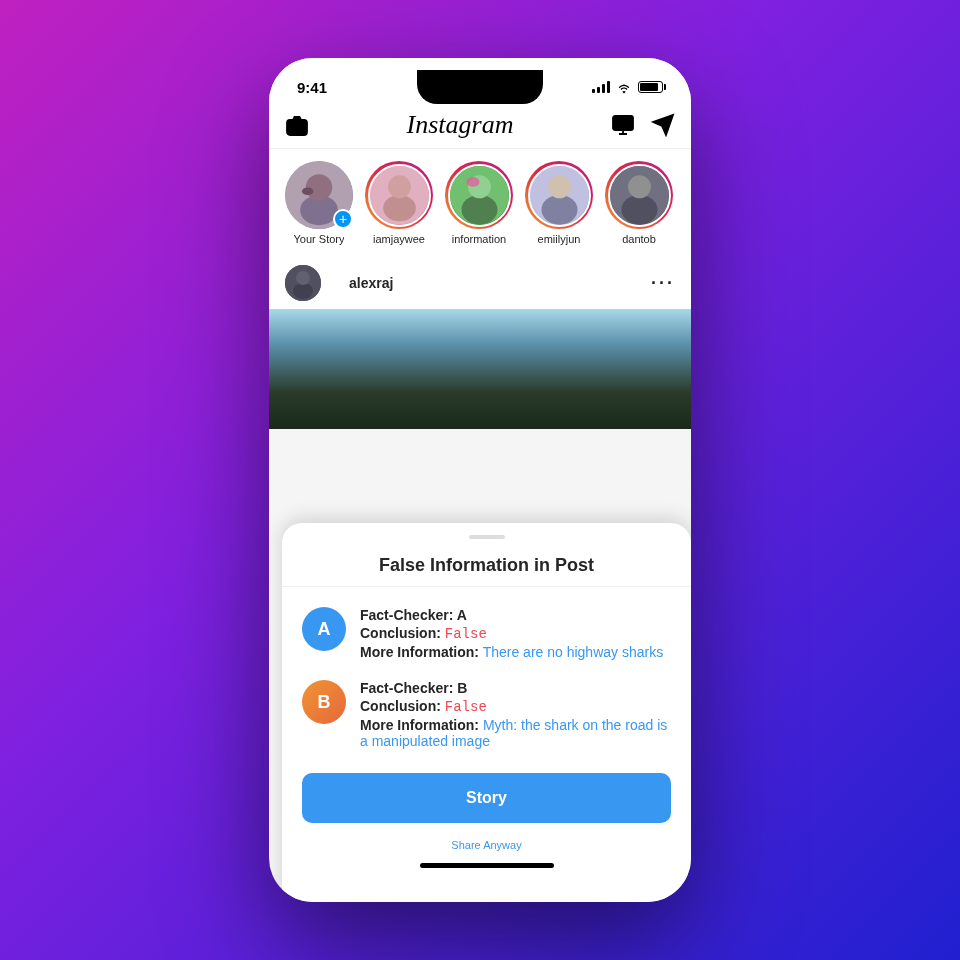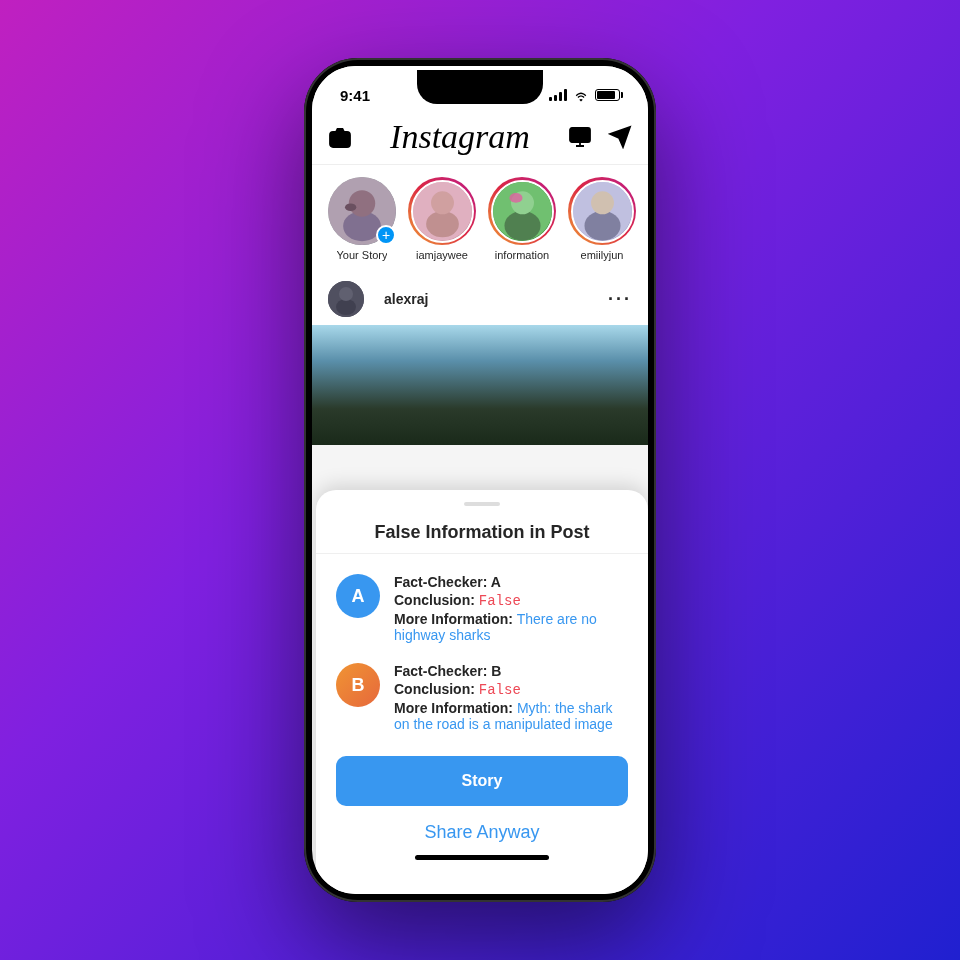--- a/index.html
+++ b/index.html
@@ -9,25 +9,25 @@
       height: 960px;
       background: linear-gradient(135deg, #c020c0 0%, #8020e0 40%, #2020d0 100%);
       display: flex;
       align-items: center;
       justify-content: center;
       font-family: -apple-system, BlinkMacSystemFont, 'Helvetica Neue', sans-serif;
       overflow: hidden;
     }
 
     .phone-frame {
-      width: 352px;
+      width: 422px;
       height: 844px;
       background: #000;
       border-radius: 54px;
-      padding: 8px;
+      padding: 0;
       box-shadow: 0 40px 100px rgba(0,0,0,0.5), inset 0 0 0 2px #333;
       position: relative;
     }
 
     .phone-screen {
       width: 100%;
       height: 100%;
       background: #f5f5f5;
       border-radius: 44px;
       overflow: hidden;
@@ -229,21 +229,21 @@
       display: flex;
       align-items: center;
       justify-content: space-between;
       padding: 8px 16px;
       flex-shrink: 0;
     }
 
     .post-user {
       display: flex;
       align-items: center;
-      gap: 20px;
+      gap: 28px;
     }
 
     .post-avatar {
       width: 36px;
       height: 36px;
       border-radius: 50%;
       background: #505060;
       display: flex;
       align-items: center;
       justify-content: center;
@@ -262,21 +262,21 @@
       background: linear-gradient(180deg, #a8d8ea 0%, #5a8faa 30%, #2a3a2a 70%, #1a2a1a 100%);
       height: 120px;
       flex-shrink: 0;
       position: relative;
     }
 
     
     .modal-overlay {
       position: absolute;
       bottom: 0;
-      left: 4px;
+      left: 13px;
       right: 0;
       background: #fff;
       border-radius: 20px 20px 0 0;
       padding: 0 0 34px;
       box-shadow: 0 -4px 20px rgba(0,0,0,0.15);
       z-index: 20;
     }
 
     .modal-handle {
       width: 36px;
@@ -394,21 +394,21 @@
       font-size: 16px;
       font-weight: 600;
       width: 100%;
       cursor: pointer;
     }
 
     .btn-share-anyway {
       background: none;
       border: none;
       color: #3897f0;
-      font-size: 18px;
+      font-size: 11px;
       font-weight: 400;
       cursor: pointer;
       padding: 4px;
     }
 
     
     .home-indicator {
       width: 134px;
       height: 5px;
       background: #000;
@@ -449,21 +449,21 @@
     </div>
 
     <div class="ig-header">
       <div class="ig-header-icon">
         <svg viewBox="0 0 24 24" width="24" height="24" fill="none" stroke="#000" stroke-width="1.8">
           <rect x="2" y="7" width="20" height="15" rx="3" ry="3"></rect>
           <circle cx="12" cy="14.5" r="3.5"></circle>
           <path d="M8 7l1.5-3h5L16 7"></path>
         </svg>
       </div>
-      <div style="font-size:34px;font-family:Georgia,serif;font-style:italic;color:#000;">Instagram</div>
+      <div style="font-size:26px;font-family:Georgia,serif;font-style:italic;color:#000;">Instagram</div>
       <div class="ig-header-icons">
         <div class="ig-header-icon">
           <svg viewBox="0 0 24 24" width="24" height="24" fill="none" stroke="#000" stroke-width="1.8">
             <rect x="2" y="3" width="20" height="14" rx="2"></rect>
             <path d="M8 21h8M12 17v4"></path>
             <path d="M9 8l6 3.5L9 15V8z"></path>
           </svg>
         </div>
         <div class="ig-header-icon">
           <svg viewBox="0 0 24 24" width="24" height="24" fill="none" stroke="#000" stroke-width="1.8">

